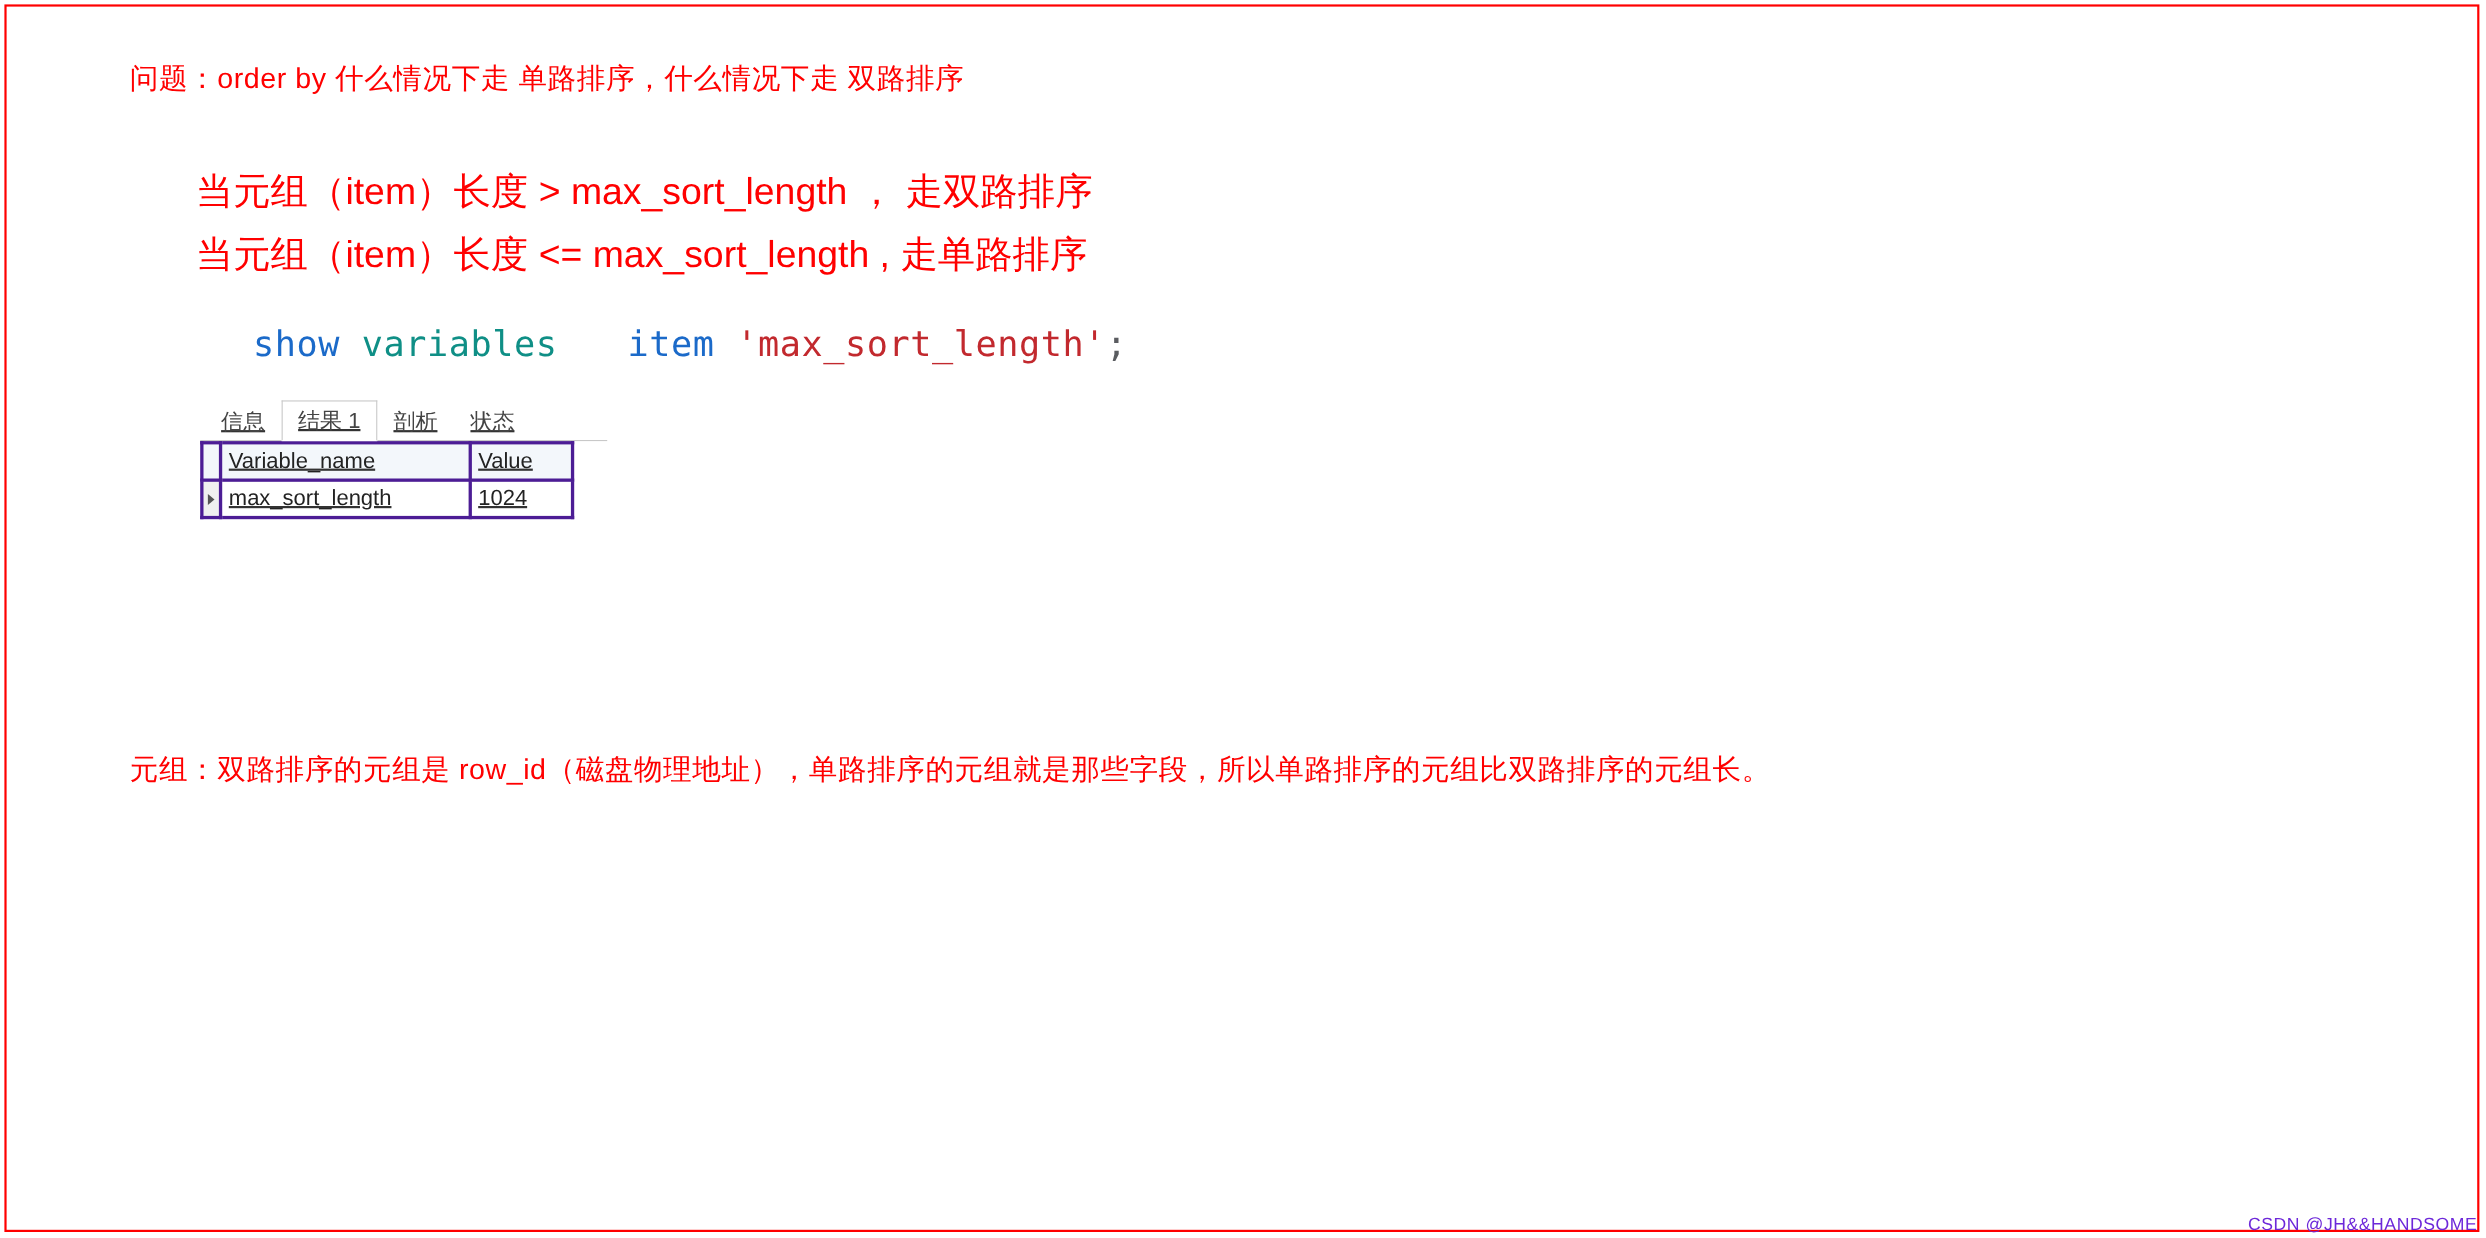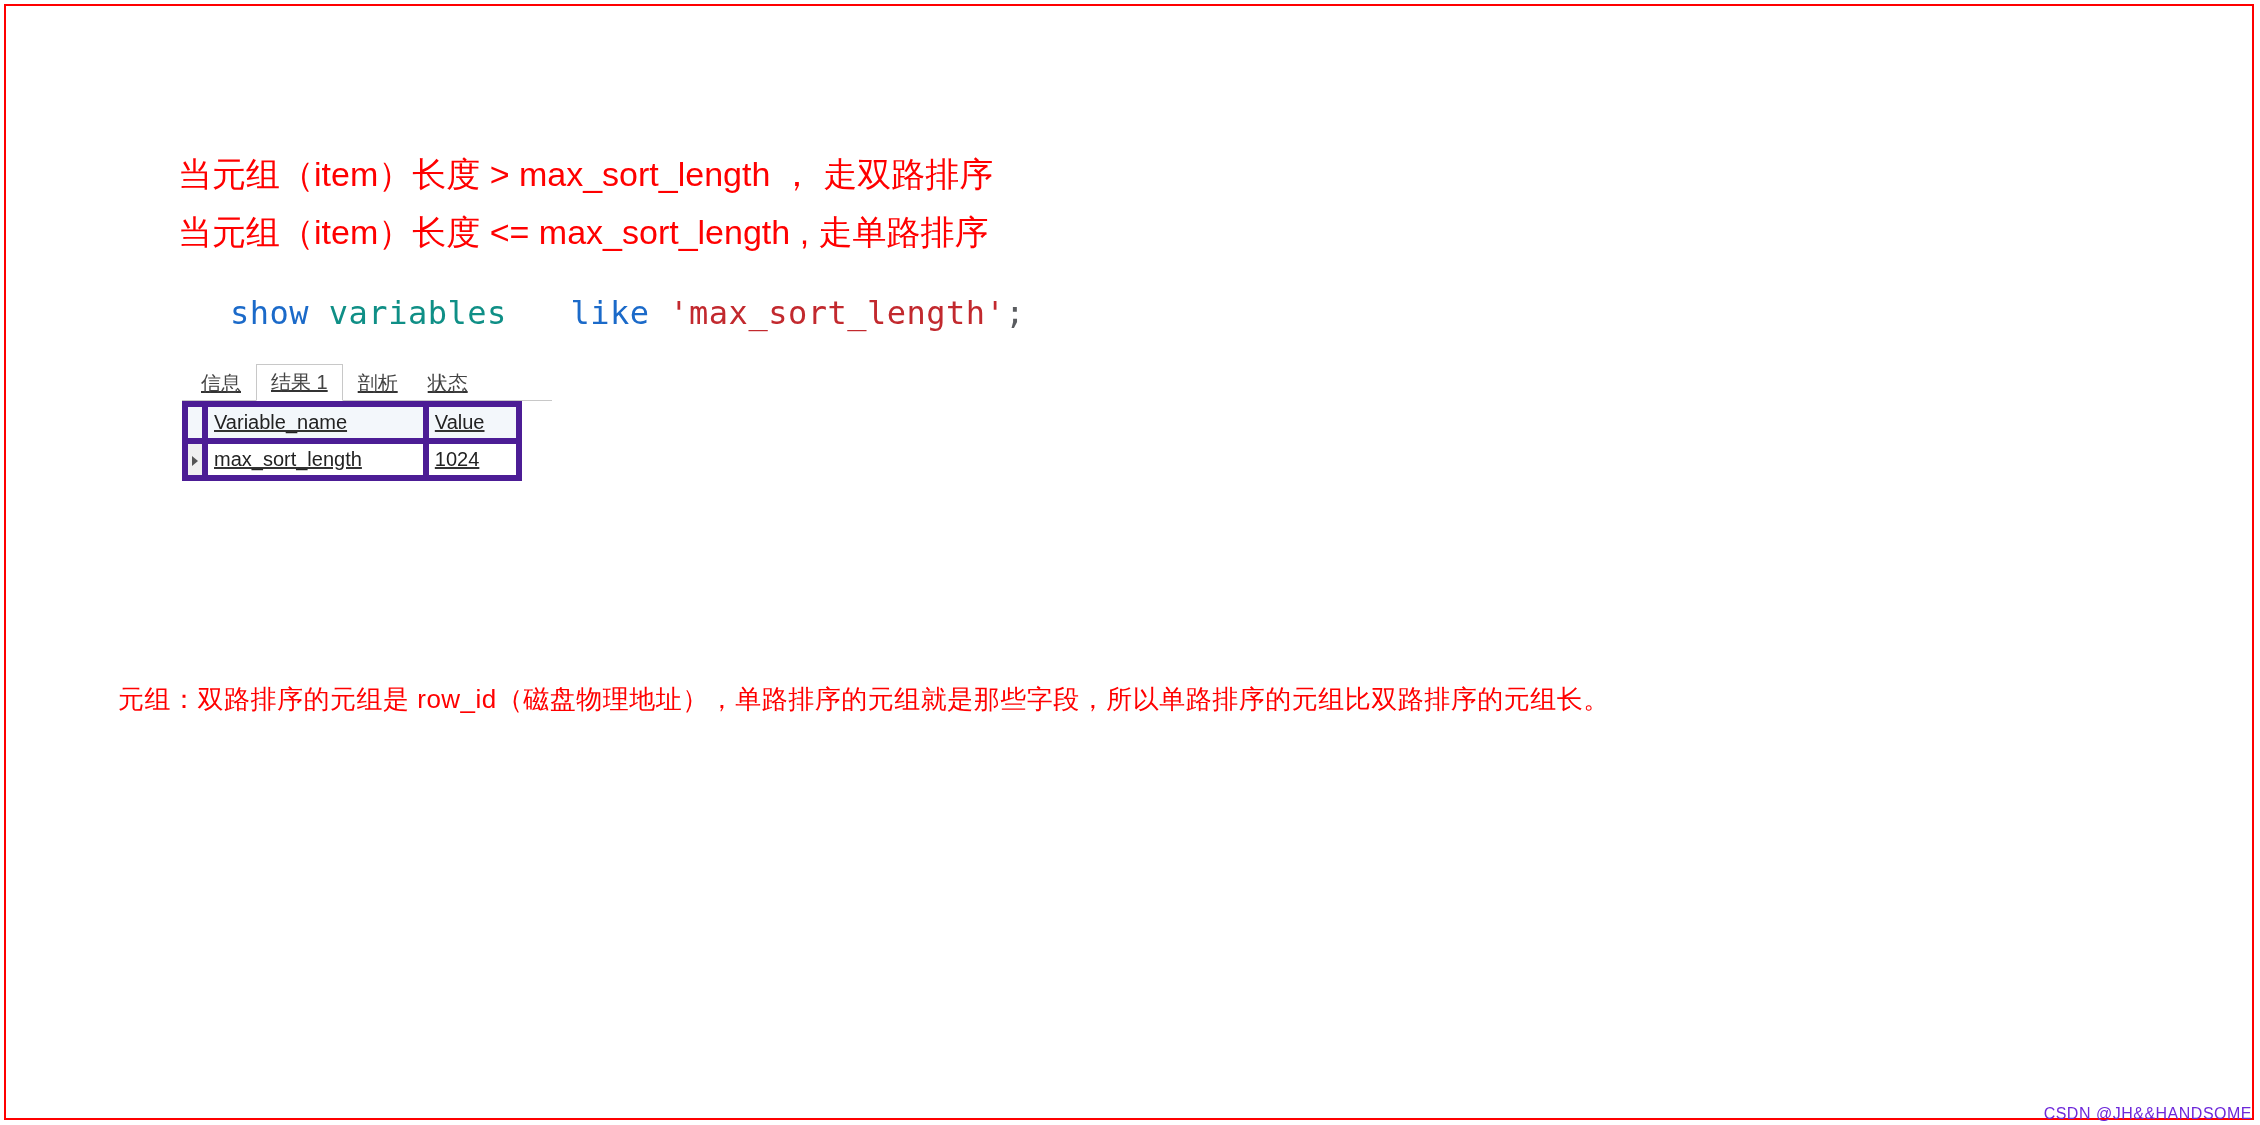--- a/index.html
+++ b/index.html
@@ -87,21 +87,21 @@
     border-bottom: 1px solid #ffffff;
   }
   
   .grid-table {
     border-collapse: collapse;
     width: 340px;
     font-size: 20px;
     color: #222;
   }
   .grid-table th, .grid-table td {
-    border: 6px solid #4c1d95;
+    border: 3px solid #4c1d95;
     padding: 4px 10px 4px 6px;
     text-align: left;
     font-weight: normal;
     background: #ffffff;
   }
   .grid-table th {
     background: #f3f7fb;
   }
   .row-handle-cell {
     width: 14px;
@@ -143,32 +143,33 @@
     color: #6d28d9;
     letter-spacing: 0.5px;
     font-family: "Segoe UI", Arial, sans-serif;
   }
 </style>
 </head>
 <body>
 
 <div class="outer-box">
 
+  <div class="question-line">问题：order by 什么情况下走 单路排序，什么情况下走 双路排序</div>
 
   <div class="rule-block">
     <div>当元组（item）长度 &gt; max_sort_length ， 走双路排序</div>
     <div>当元组（item）长度 &lt;= max_sort_length , 走单路排序</div>
   </div>
 
   <div class="sql-block">
     <span class="kw-blue">show</span>
     <span> </span>
     <span class="kw-teal">variables</span>
     <span> </span>
-    <span class="kw-blue">like</span>
+    <span class="kw-blue">item</span>
     <span> </span>
     <span class="str-red">'max_sort_length'</span><span class="op-black">;</span>
   </div>
 
   <div class="result-panel">
     <div class="tab-strip">
       <div class="tab">信息</div>
       <div class="tab active">结果 1</div>
       <div class="tab">剖析</div>
       <div class="tab">状态</div>

